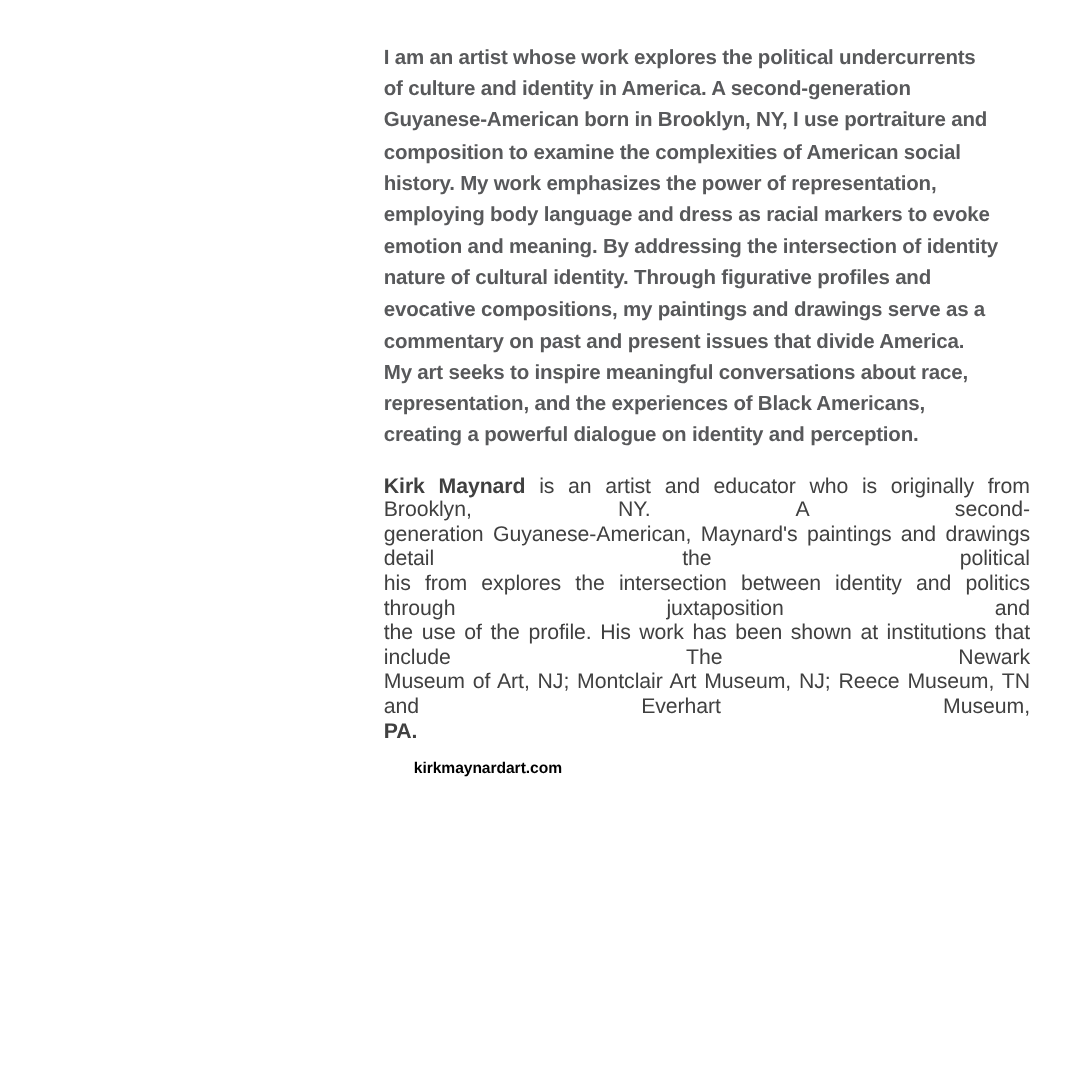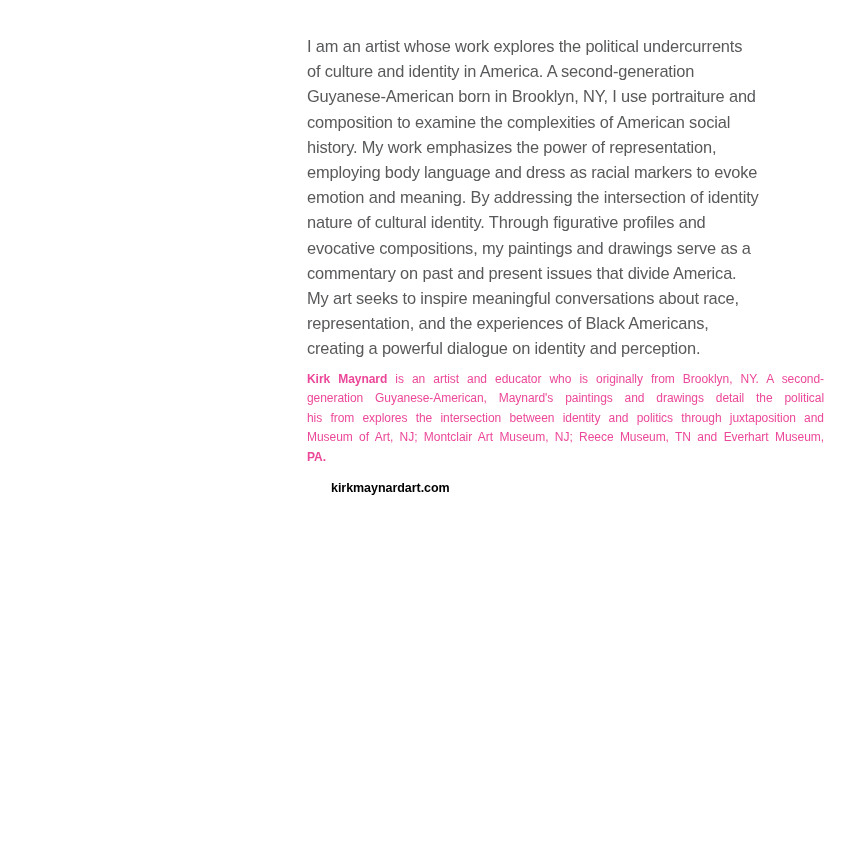--- a/index.html
+++ b/index.html
@@ -18,29 +18,29 @@
     position: absolute;
     left: 307px;
     top: 34px;
     width: 517px;
   }
   .artist-statement {
     color: #58595b;
     font-size: 16.4px;
     line-height: 25.2px;
     letter-spacing: -0.15px;
-    font-weight: 400;
+    font-weight: 700;
   }
   .statement-line {
     white-space: nowrap;
   }
   .bio {
-    margin-top: 8px;
-    color: #ec4899;
-    font-size: 12px;
+    margin-top: 17px;
+    color: #404040;
+    font-size: 17px;
     line-height: 19.6px;
     letter-spacing: -0.05px;
   }
   .bio-line {
     text-align: justify;
     text-align-last: justify;
   }
   .bio-line.last {
     text-align: justify;
     text-align-last: left;
@@ -78,19 +78,20 @@
     <div class="statement-line">representation, and the experiences of Black Americans,</div>
     <div class="statement-line">creating a powerful dialogue on identity and perception.</div>
   </div>
 
   <div class="bio">
     <div class="bio-line">
       <span class="bio-bold-name">Kirk Maynard</span><span> is an artist and educator who is originally from Brooklyn, NY. A second-</span>
     </div>
     <div class="bio-line">generation Guyanese-American, Maynard's paintings and drawings detail the political</div>
     <div class="bio-line">his from explores the intersection between identity and politics through juxtaposition and</div>
+    <div class="bio-line">the use of the profile. His work has been shown at institutions that include The Newark</div>
     <div class="bio-line">Museum of Art, NJ; Montclair Art Museum, NJ; Reece Museum, TN and Everhart Museum,</div>
     <div class="bio-line last">PA.</div>
   </div>
 
   <div class="website-line">kirkmaynardart.com</div>
 
 </div>
 
 </body></html>

